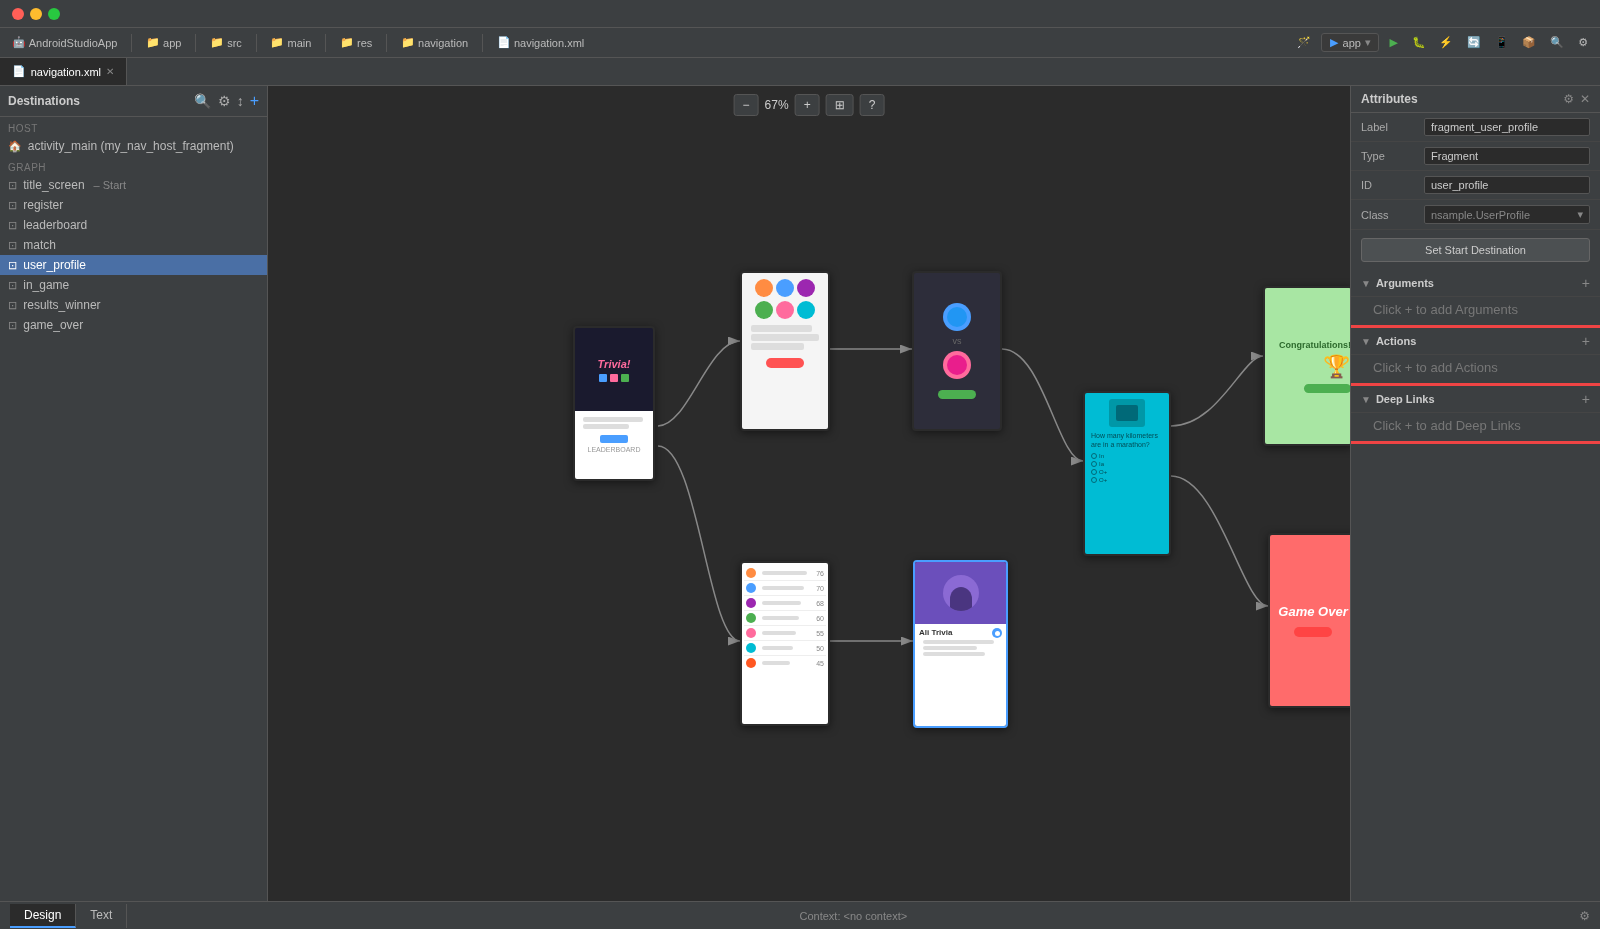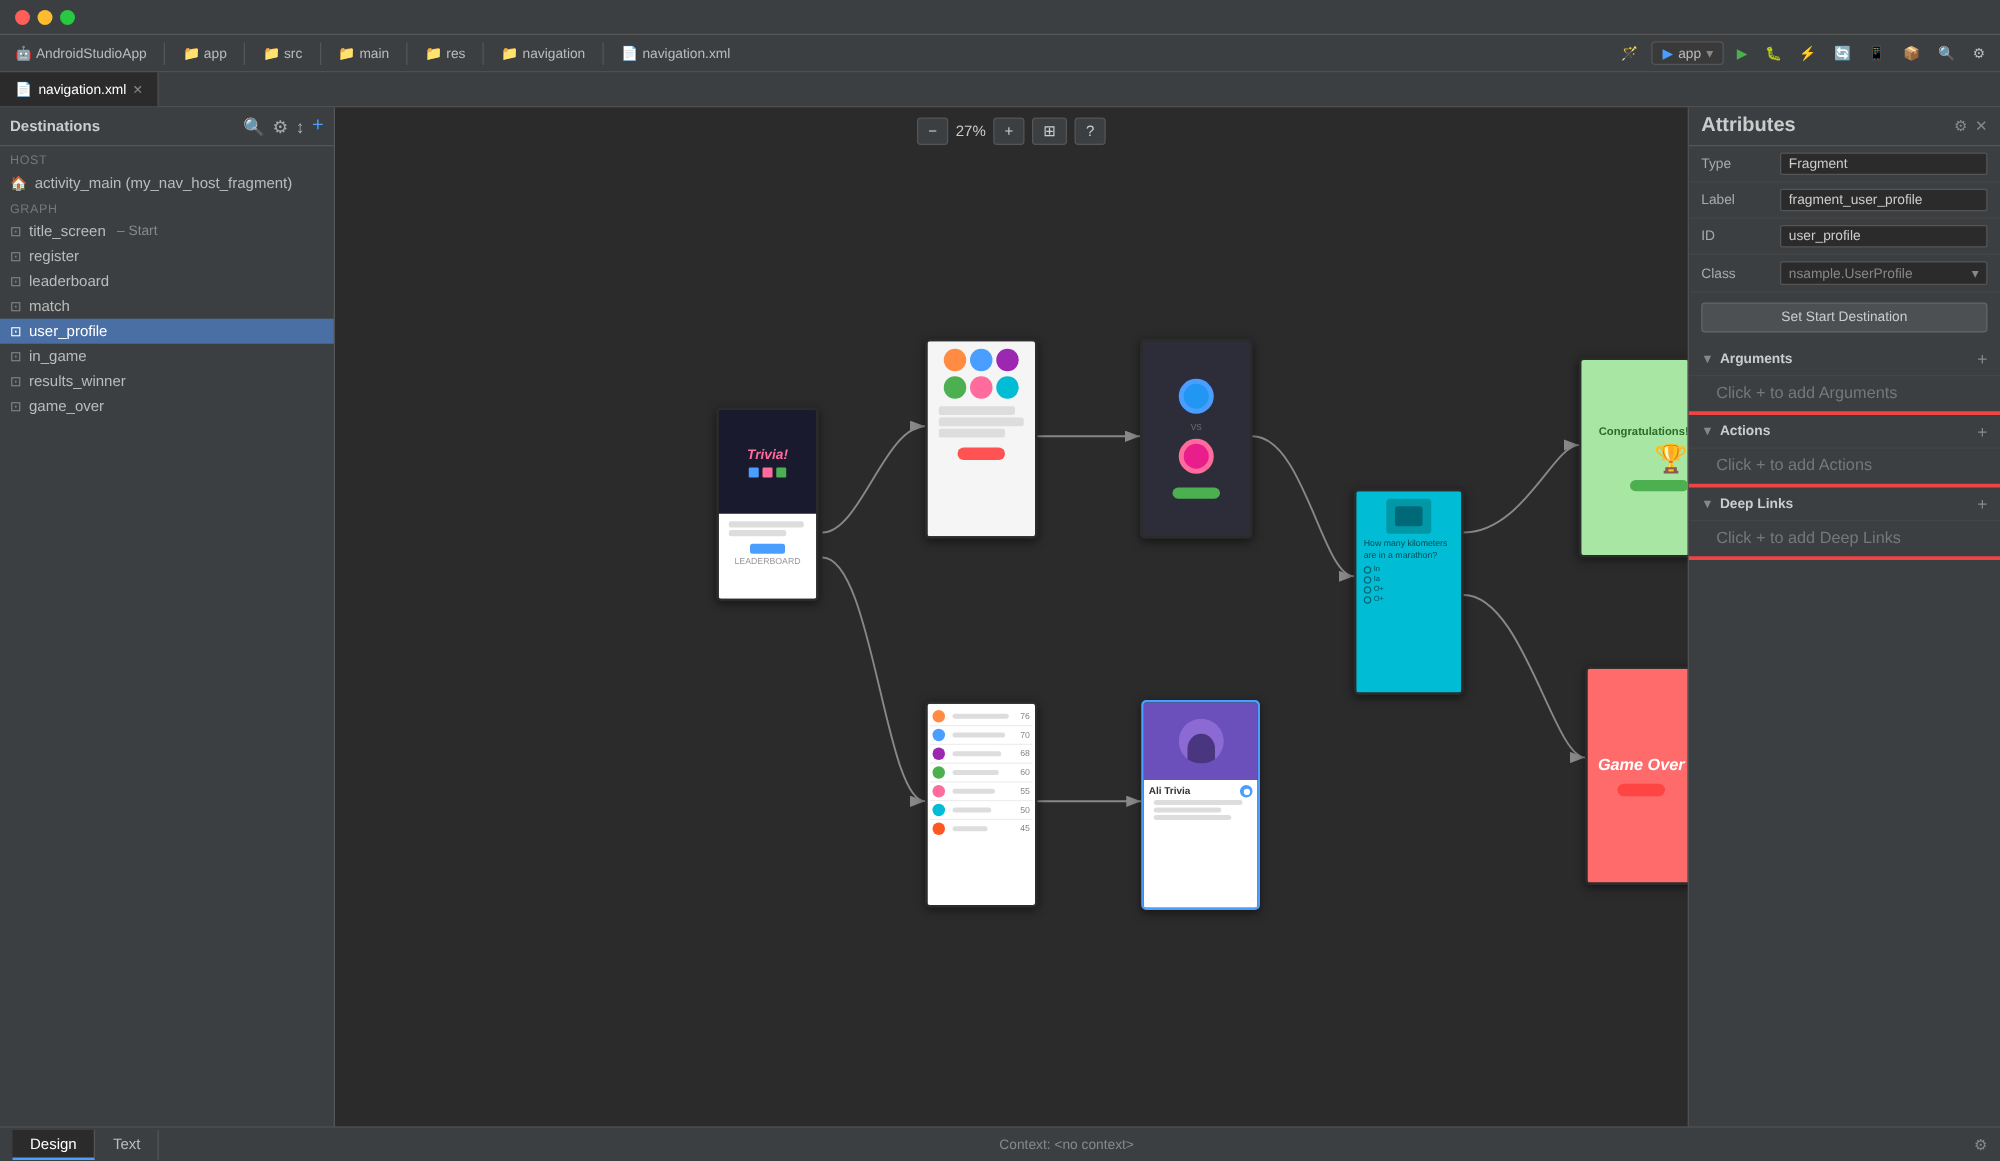--- a/index.html
+++ b/index.html
@@ -154,21 +154,21 @@
       flex-direction: column;
       flex-shrink: 0;
     }
     #right-panel-header {
       display: flex;
       align-items: center;
       justify-content: space-between;
       padding: 6px 10px;
       border-bottom: 1px solid #555;
     }
-    #right-panel-title { font-size: 16px; font-weight: bold; color: #ccc; }
+    #right-panel-title { font-size: 12px; font-weight: bold; color: #ccc; }
     .panel-header-icons { display: flex; gap: 6px; }
 
     .attr-row {
       display: flex;
       align-items: center;
       padding: 5px 10px;
       border-bottom: 1px solid #454545;
       gap: 8px;
     }
     .attr-label { color: #aaa; font-size: 11px; width: 55px; flex-shrink: 0; }
@@ -394,21 +394,21 @@
     <div class="sidebar-item">
       <span class="sidebar-item-icon">⊡</span>
       <span>game_over</span>
     </div>
   </div>
 
   <div id="canvas-area">
 
     <div id="canvas-toolbar">
       <button class="canvas-btn">−</button>
-      <span style="font-size:12px; color:#ccc;">27%</span>
+      <span style="font-size:12px; color:#ccc;">67%</span>
       <button class="canvas-btn">+</button>
       <button class="canvas-btn">⊞</button>
       <button class="canvas-btn">?</button>
     </div>
 
     <svg id="connections-svg">
       <defs>
         <marker id="arrowhead" markerWidth="8" markerHeight="6" refX="8" refY="3" orient="auto">
           <polygon points="0 0, 8 3, 0 6" fill="#888"></polygon>
         </marker>
@@ -608,27 +608,27 @@
   <div id="right-panel">
     <div id="right-panel-header">
       <span id="right-panel-title">Attributes</span>
       <div class="panel-header-icons">
         <span style="color:#888;cursor:pointer;">⚙</span>
         <span style="color:#888;cursor:pointer;">✕</span>
       </div>
     </div>
 
     <div class="attr-row">
+      <span class="attr-label">Label</span>
+      <div class="attr-value">fragment_user_profile</div>
+    </div>
+
+    <div class="attr-row">
       <span class="attr-label">Type</span>
       <div class="attr-value">Fragment</div>
-    </div>
-
-    <div class="attr-row">
-      <span class="attr-label">Label</span>
-      <div class="attr-value">fragment_user_profile</div>
     </div>
 
     <div class="attr-row">
       <span class="attr-label">ID</span>
       <div class="attr-value">user_profile</div>
     </div>
 
     <div class="attr-row">
       <span class="attr-label">Class</span>
       <div class="attr-value attr-dropdown" style="display:flex;align-items:center;justify-content:space-between;">

